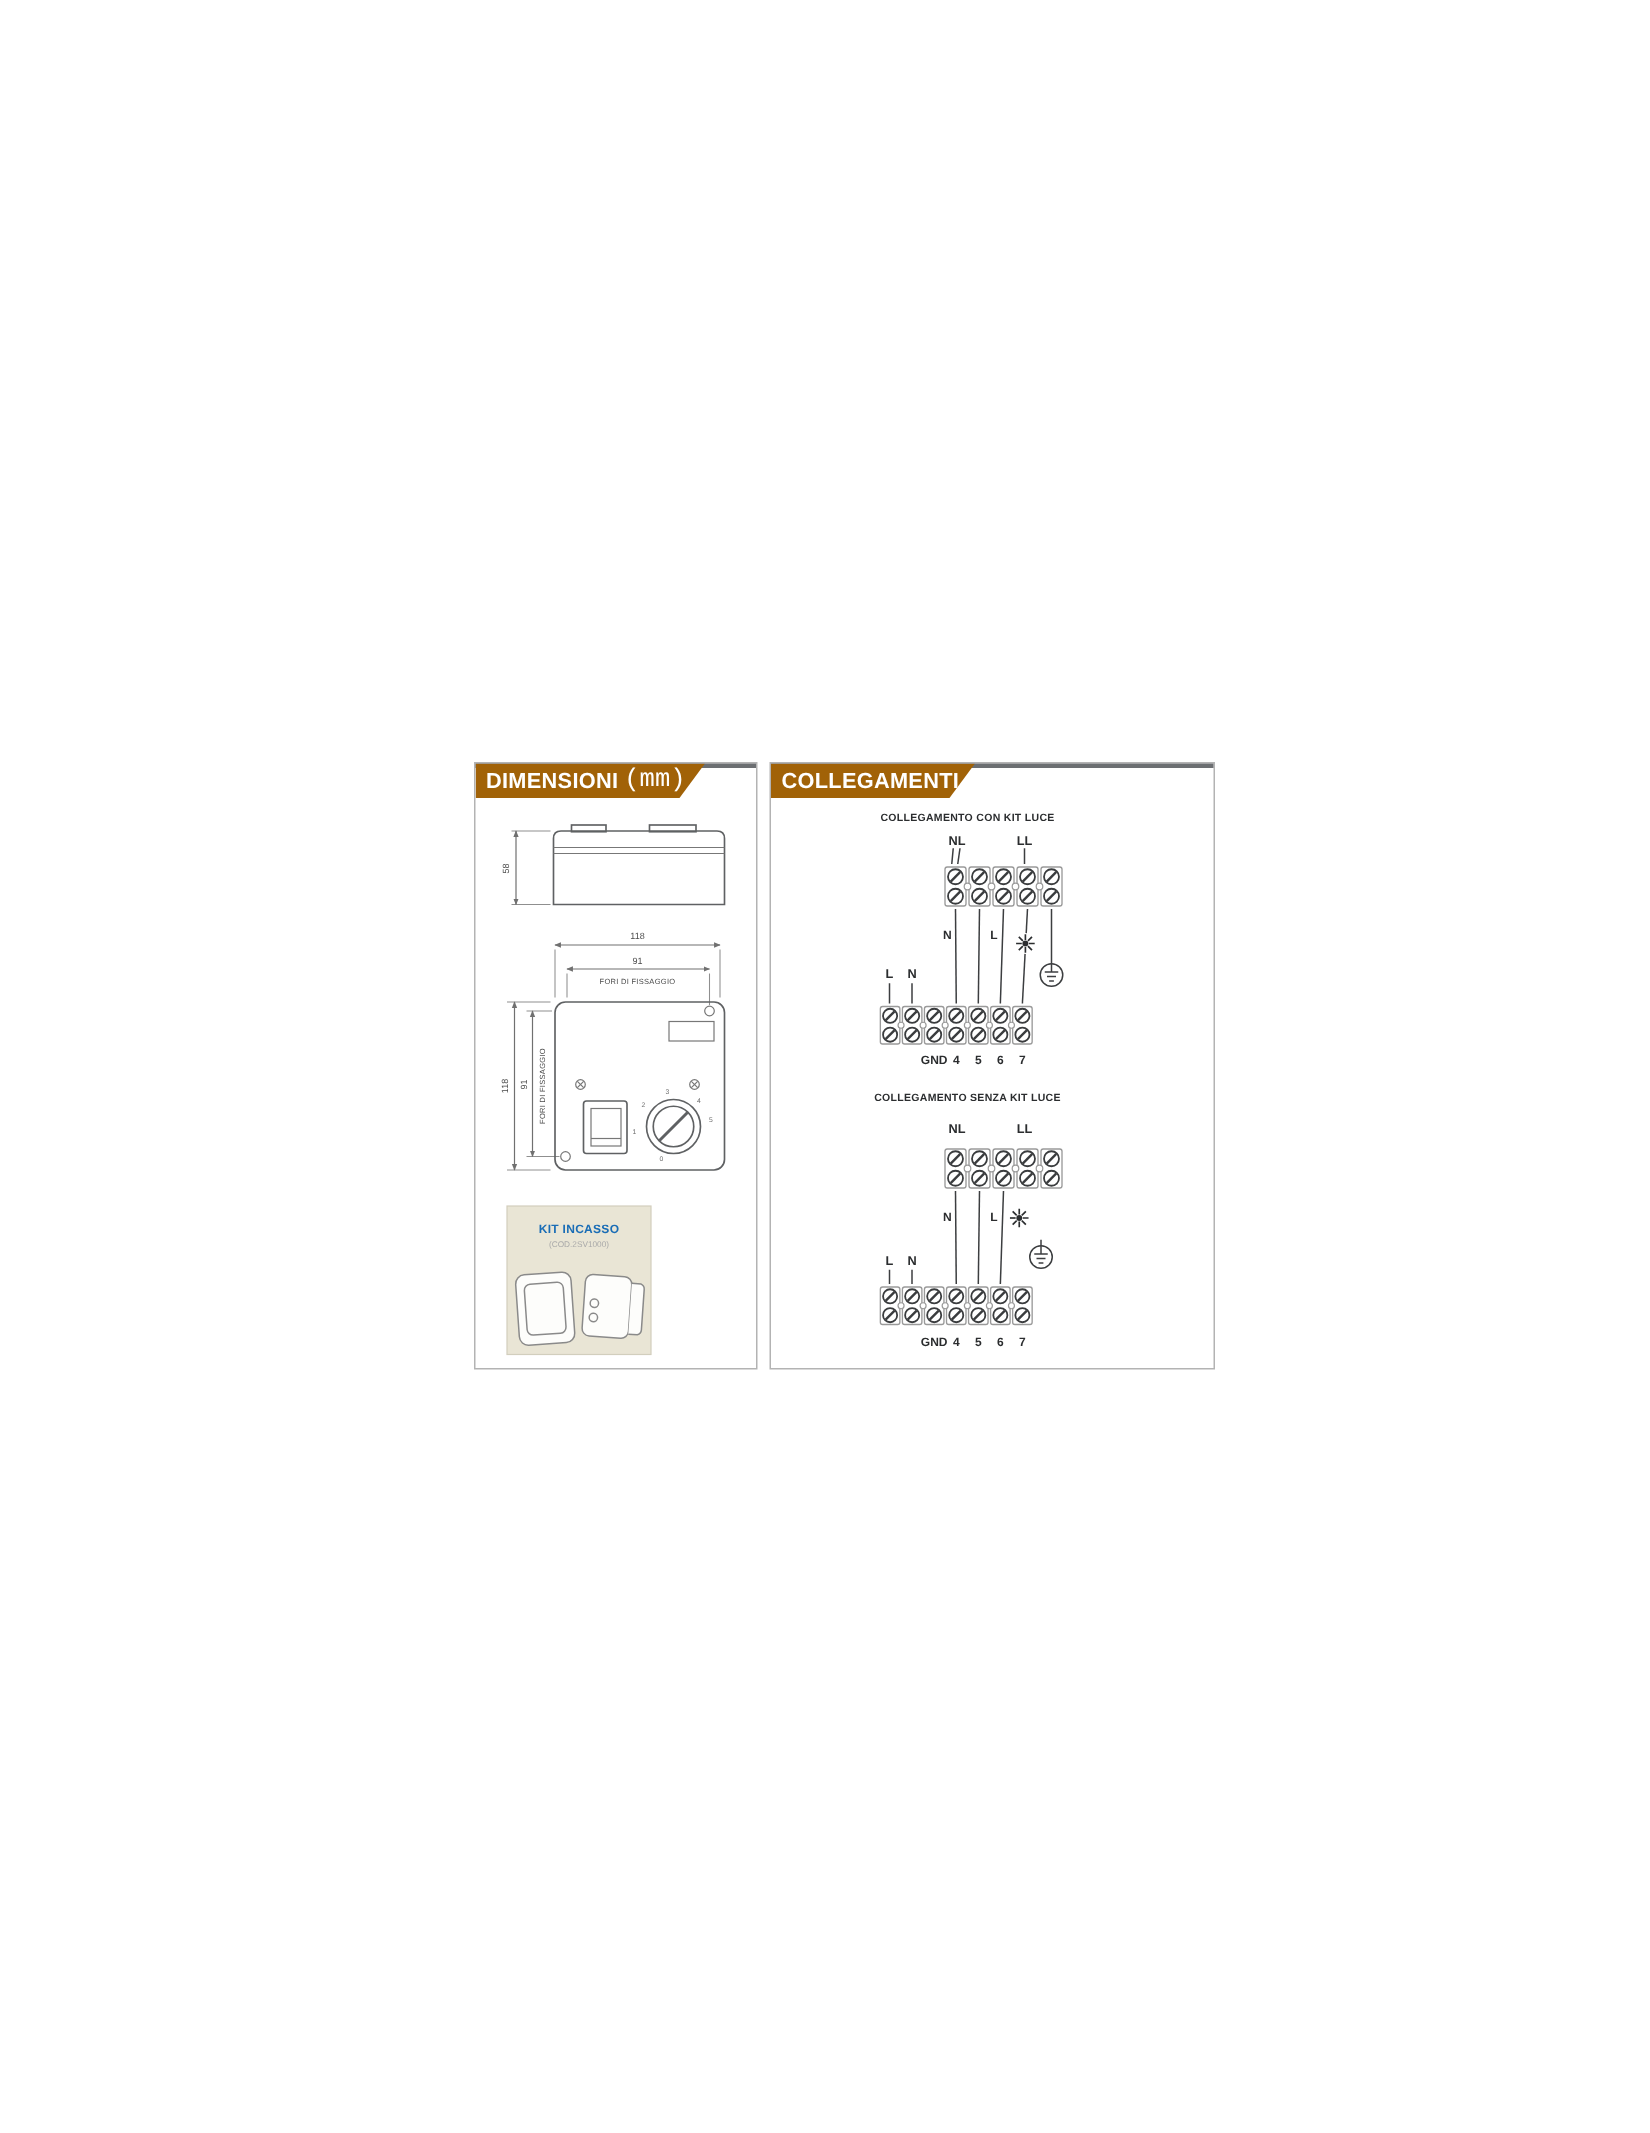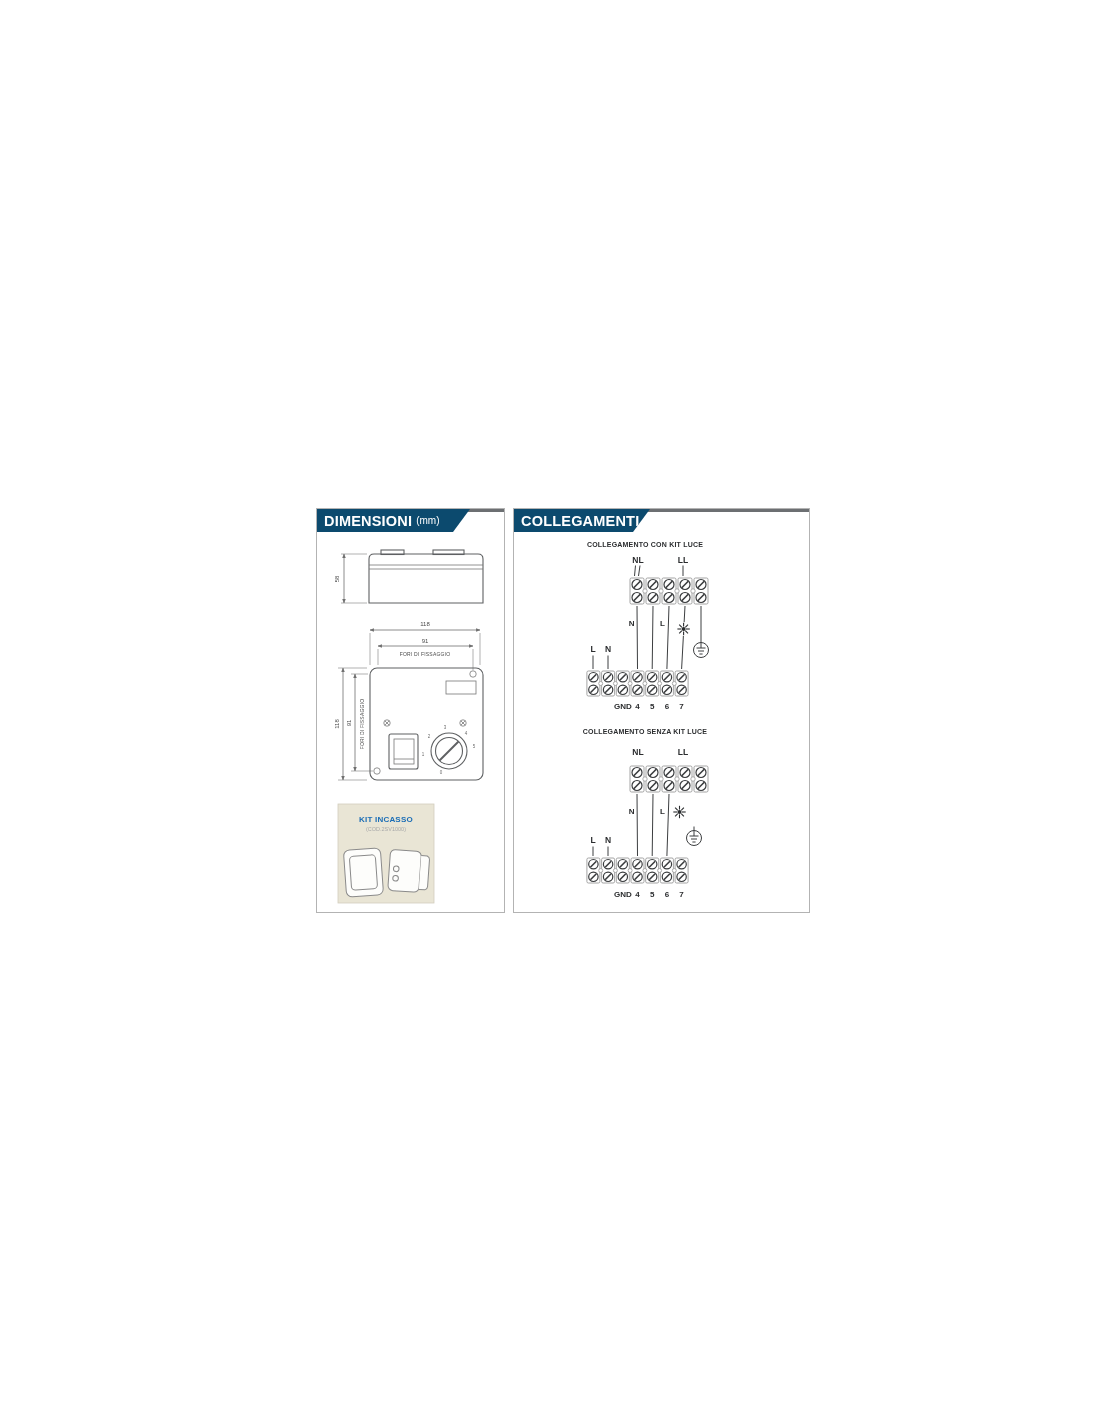--- a/index.html
+++ b/index.html
@@ -3,27 +3,27 @@
 <meta charset="utf-8">
 <style>
   html,body{margin:0;padding:0;background:#ffffff;}
   body{width:1100px;height:1422px;position:relative;font-family:"Liberation Sans",sans-serif;}
   .canvas{position:absolute;inset:0;background:#fff;}
   .panel{position:absolute;background:#fff;border:1px solid #b3b3b3;box-sizing:border-box;}
   .panel-dim{left:316px;top:508px;width:189px;height:405px;}
   .panel-col{left:513px;top:508px;width:297px;height:405px;}
   .hdr{position:absolute;top:0;left:0;right:0;height:23px;}
   .hdr-strip{position:absolute;top:0;left:0;right:0;height:3px;background:#6c6f72;}
-  .hdr-banner{position:absolute;top:0;left:0;height:23px;background:#0c4a6e;
+  .hdr-banner{position:absolute;top:0;left:0;height:23px;background:#a16207;
     clip-path:polygon(0 0,100% 0,calc(100% - 17px) 100%,0 100%);
     color:#fff;display:flex;align-items:center;padding-left:7px;box-sizing:border-box;}
   .panel-dim .hdr-banner{width:153px;}
   .panel-col .hdr-banner{width:136px;}
   .hdr-text{font-size:14.5px;font-weight:700;letter-spacing:.2px;white-space:pre;}
-  .hdr-sub{font-size:10px;font-weight:400;margin-left:4px;}
+  .hdr-sub{font-size:17px;font-weight:400;margin-left:4px;font-family:Liberation Mono, monospace;}
   svg.sheet{position:absolute;left:0;top:0;}
   svg text{font-family:"Liberation Sans",sans-serif;}
   .draw{stroke:#5f6163;stroke-width:1.1;fill:none;}
   .draw-thin{stroke:#777;stroke-width:.8;fill:none;}
   .dim-line{stroke:#707070;stroke-width:.8;fill:none;}
   .dim-ext{stroke:#8f8f8f;stroke-width:.7;fill:none;}
   .dim-text{font-size:6px;fill:#4a4a4a;}
   .fori-text{font-size:5px;fill:#4a4a4a;letter-spacing:.2px;}
   .knob-num{font-size:4.5px;fill:#6d6d6d;}
   .wire{stroke:#3c3e40;stroke-width:1;fill:none;}

